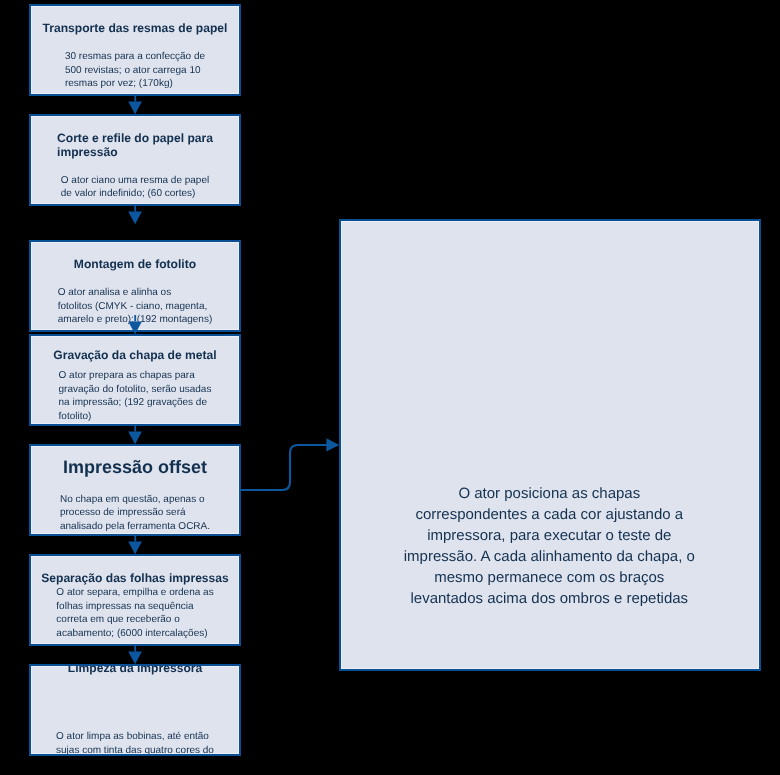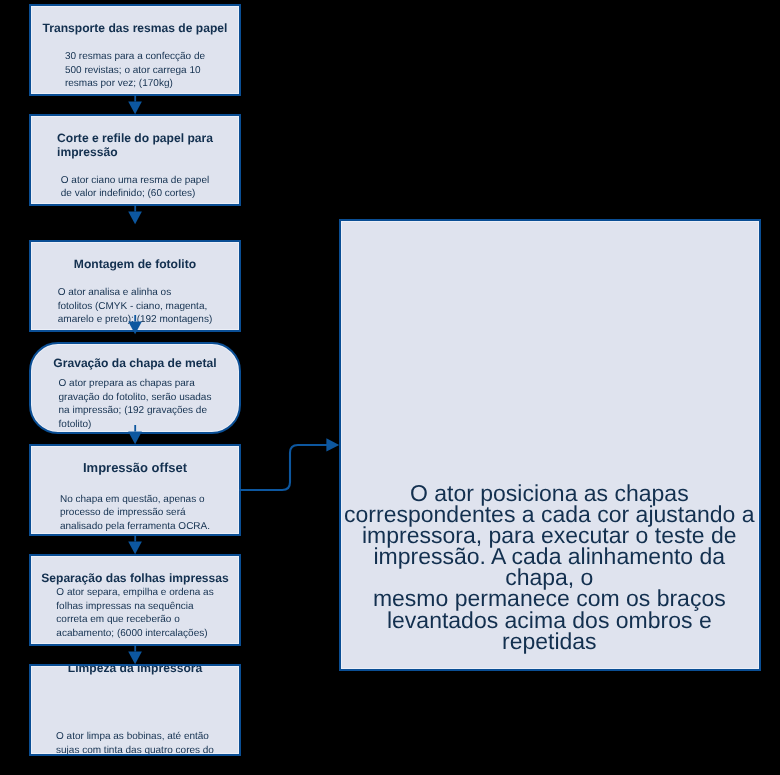--- a/index.html
+++ b/index.html
@@ -38,38 +38,38 @@
     width:212px;
     height:92px;
   }
   .node .title{font-weight:bold;font-size:12.1px;line-height:13.8px;}
   .node .body{font-size:10px;line-height:13.8px;}
   .node .spacer{height:14.3px;}
 
   .n1{top:4px;}
   .n2{top:114px;}
   .n3{top:240px;}
-  .n4{top:342px;border-radius:29px;}
+  .n4{top:334px;}
   .n5{top:444px;}
   .n6{top:554px;}
   .n7{top:664px;gap:27px;}
 
-  .n5 .title{font-size:13px;line-height:21.3px;margin-top:-2.35px;}
+  .n5 .title{font-size:18px;line-height:21.3px;margin-top:-2.35px;}
   .n5 .spacer{height:17.1px;}
 
   #detail-panel{
     position:absolute;
     left:339px;top:219px;width:422px;height:452px;
     background:var(--node-fill);
     border:2px solid var(--node-border);
     box-shadow:inset 0 0 0 1px var(--inner-highlight);
     box-sizing:border-box;
     color:var(--ink);text-align:center;
   }
-  #detail-panel .body{font-size:23px;line-height:21.1px;position:absolute;left:0;right:1.4px;top:262px;}
+  #detail-panel .body{font-size:15px;line-height:21.1px;position:absolute;left:0;right:1.4px;top:262px;}
 
   svg.conn{position:absolute;left:0;top:0;width:780px;height:775px;overflow:visible;}
 </style>
 </head>
 <body>
 
 <div id="canvas">
 
   <div class="node n1">
     <div class="title">

